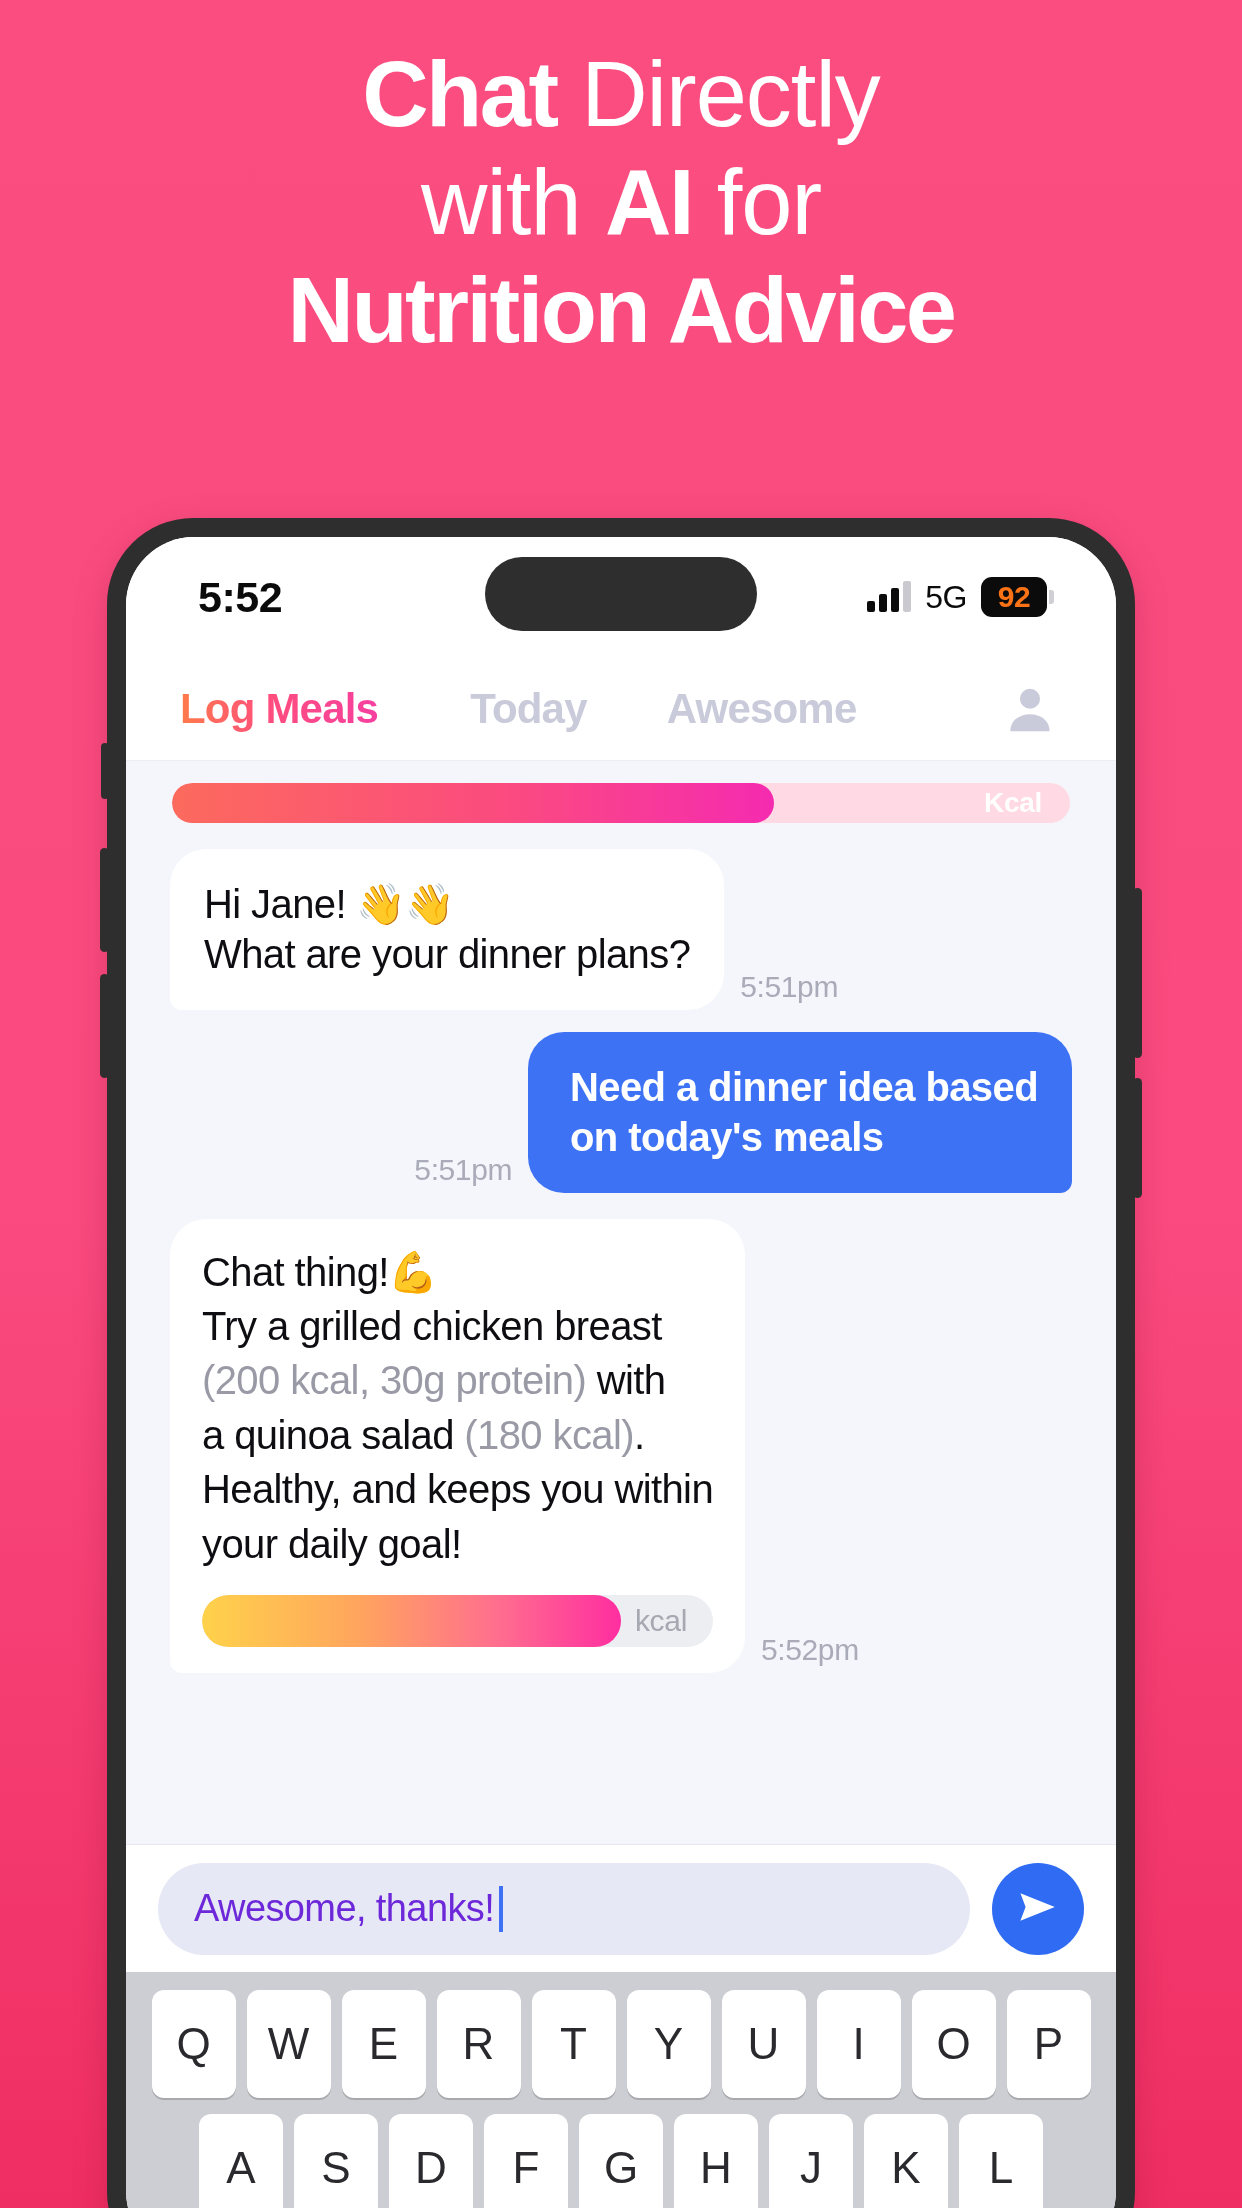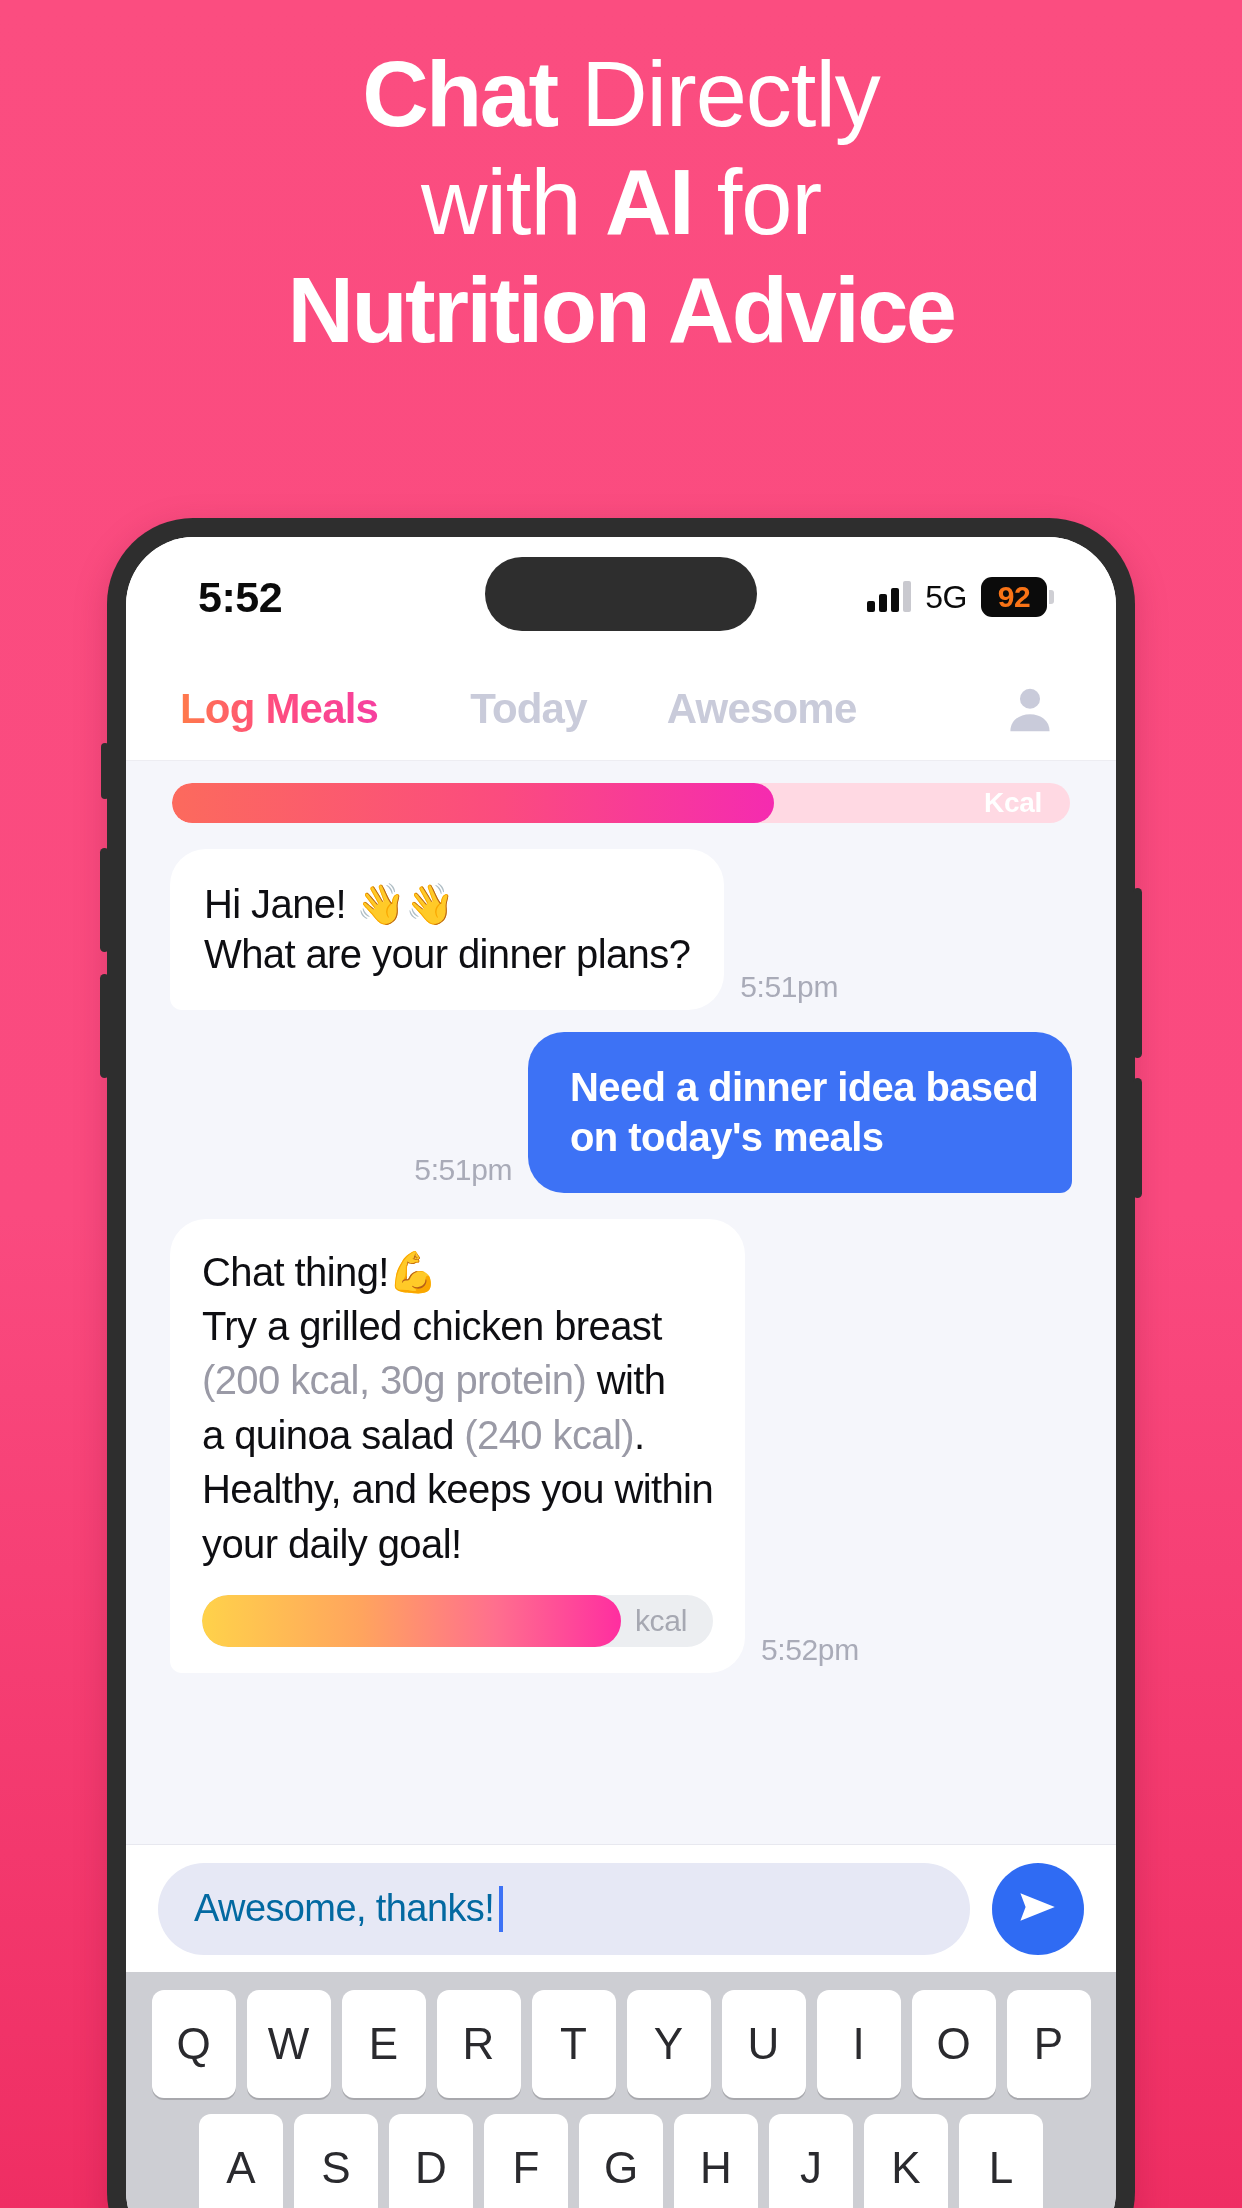--- a/index.html
+++ b/index.html
@@ -268,21 +268,21 @@
     flex: 1;
     height: 92px;
     background: #e6e8f5;
     border-radius: 46px;
     display: flex;
     align-items: center;
     padding: 0 36px;
   }
   .tf-text {
     font-size: 38px;
-    color: #0369a1;
+    color: #6d28d9;
     letter-spacing: -0.6px;
   }
   .caret {
     width: 4px;
     height: 46px;
     background: #3d72f5;
     margin-left: 5px;
   }
   .send-btn {
     width: 92px;
@@ -402,21 +402,21 @@
         </div>
       </div>
 
       <div class="sp-3"></div>
 
       <div class="msg-row left">
         <div class="bubble bubble-ai bubble-big">
           <p>Chat thing!💪</p>
           <p><span>Try a </span><span class="bold">grilled chicken breast</span></p>
           <p><span class="muted">(200 kcal, 30g protein)</span><span> with</span></p>
-          <p><span>a </span><span class="bold">quinoa salad</span><span class="muted"> (240 kcal)</span><span>.</span></p>
+          <p><span>a </span><span class="bold">quinoa salad</span><span class="muted"> (180 kcal)</span><span>.</span></p>
           <p>Healthy, and keeps you within</p>
           <p><span>your </span><span class="bold">daily goal!</span></p>
 
           <div class="inner-kcal">
             <div class="inner-kcal-fill" style="width: 82%;"></div>
             <div class="inner-kcal-label">kcal</div>
           </div>
         </div>
         <div class="ts r">5:52pm</div>
       </div>

